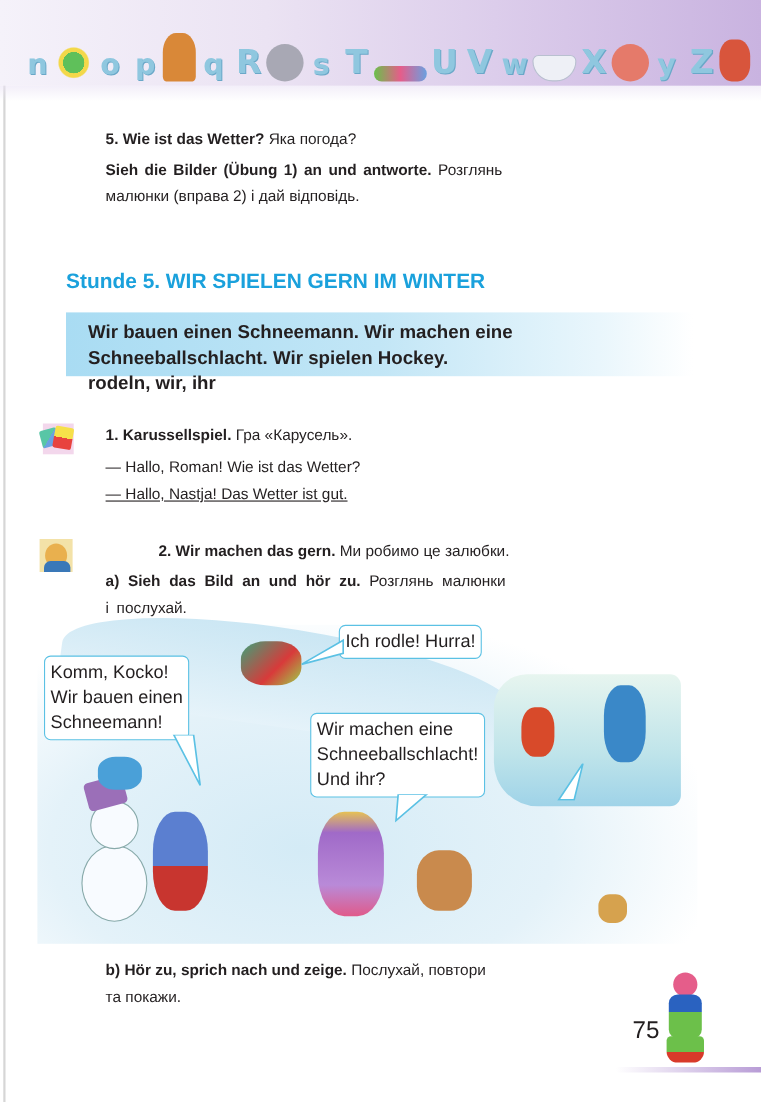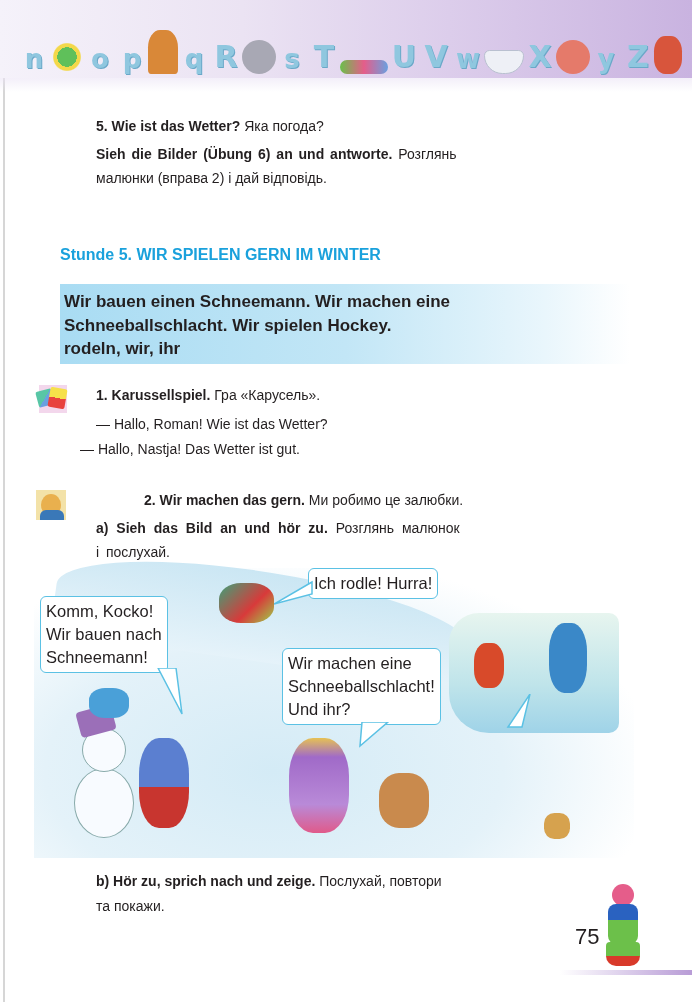--- a/index.html
+++ b/index.html
@@ -18,26 +18,26 @@
       background: linear-gradient(180deg, rgba(235,228,245,0.6), rgba(255,255,255,0));
     }
     .alpha-row { position: absolute; left: 18px; top: 28px; width: 670px; height: 46px; display: flex; align-items: flex-end; gap: 0; }
     .alpha-row .ch { font-family: "DejaVu Sans", sans-serif; font-weight: bold; font-size: 26px; color: #8fc7df; text-shadow: 1px 1px 0 #6aa8c8; display: inline-block; width: 32px; text-align: center; }
     .alpha-row .ch.tall { font-size: 30px; }
     .alpha-row .pic { display: inline-block; width: 34px; height: 34px; border-radius: 50%; }
 
     
     .t { position: absolute; font-size: 14px; line-height: 22px; white-space: nowrap; }
     .b { font-weight: bold; }
-    .lesson-title { position: absolute; left: 60px; top: 246px; font-size: 16px; font-weight: bold; color: #1aa1dc; }
+    .lesson-title { position: absolute; left: 60px; top: 246px; font-size: 19px; font-weight: bold; color: #1aa1dc; }
 
     .vocab-box {
-      position: absolute; left: 60px; top: 284px; width: 570px; height: 80px;
+      position: absolute; left: 60px; top: 284px; width: 570px; height: 58px;
       background: linear-gradient(90deg, #a9dcf3 0%, #c2e6f6 50%, #e9f6fc 85%, #ffffff 100%);
-      padding: 6px 0 0 4px;
+      padding: 6px 0 0 20px;
     }
     .vocab-box p { font-size: 17px; font-weight: bold; line-height: 23.5px; color: #231f20; }
 
     .task-icon { position: absolute; width: 30px; height: 30px; }
     .icon-cubes { left: 37px; top: 385px; }
     .icon-cubes .c1 { position: absolute; left: 0; top: 5px; width: 16px; height: 16px; background: linear-gradient(135deg, #58c6a6 50%, #6aa0e0 50%); transform: rotate(-15deg); border-radius: 2px; }
     .icon-cubes .c2 { position: absolute; left: 12px; top: 3px; width: 17px; height: 20px; background: linear-gradient(180deg, #f6e04a 50%, #e8423e 50%); transform: rotate(10deg); border-radius: 2px; }
     .icon-cubes .bg { position: absolute; left: 2px; top: 0; width: 28px; height: 28px; background: #f3d7ec; }
     .icon-boy { left: 36px; top: 490px; background: #f3e2a8; }
     .icon-boy .face { position: absolute; left: 5px; top: 4px; width: 20px; height: 22px; border-radius: 50%; background: #e9b04e; }
@@ -117,21 +117,21 @@
     <span class="ch tall">Z</span>
     <span class="pic" style="background:#d8553c;border-radius:40%;width:28px;height:38px;"></span>
   </div>
 </div>
 
 <div class="t" style="left:96px;top:115px;">
   <span class="b">5. Wie ist das Wetter?</span>
   <span>Яка погода?</span>
 </div>
 <div class="t" style="left:96px;top:143px;word-spacing:2px;">
-  <span class="b">Sieh die Bilder (Übung 6) an und antworte.</span>
+  <span class="b">Sieh die Bilder (Übung 1) an und antworte.</span>
   <span>Розглянь</span>
 </div>
 <div class="t" style="left:96px;top:167px;">малюнки (вправа 2) і дай відповідь.</div>
 
 <div class="lesson-title">Stunde 5. WIR SPIELEN GERN IM WINTER</div>
 
 <div class="vocab-box">
   <p>Wir bauen einen Schneemann. Wir machen eine</p>
   <p>Schneeballschlacht. Wir spielen Hockey.</p>
   <p>rodeln, wir, ihr</p>
@@ -140,33 +140,33 @@
 <div class="task-icon icon-cubes">
   <div class="bg"></div>
     <div class="c1"></div>
     <div class="c2"></div>
 </div>
 <div class="t" style="left:96px;top:384px;">
   <span class="b">1. Karussellspiel.</span>
   <span>Гра «Карусель».</span>
 </div>
 <div class="t" style="left:96px;top:413px;">— Hallo, Roman! Wie ist das Wetter?</div>
-<div class="t" style="left:80px;top:438px;">— Hallo, Nastja! Das Wetter ist gut.</div>
+<div class="t" style="left:96px;top:438px;text-decoration:underline;">— Hallo, Nastja! Das Wetter ist gut.</div>
 
 <div class="task-icon icon-boy">
   <div class="face"></div>
     <div class="shirt"></div>
 </div>
 <div class="t" style="left:96px;top:489px;margin-left:48px;">
   <span class="b">2. Wir machen das gern.</span>
   <span>Ми робимо це залюбки.</span>
 </div>
 <div class="t" style="left:96px;top:517px;word-spacing:4px;">
   <span class="b">a) Sieh das Bild an und hör zu.</span>
-  <span>Розглянь малюнок</span>
+  <span>Розглянь малюнки</span>
 </div>
 <div class="t" style="left:96px;top:541px;word-spacing:3px;">і послухай.</div>
 
 <div class="scene">
   <div class="snow-bg"></div>
   <div class="hill"></div>
   <div class="rink"></div>
 
   <div class="fig sled"></div>
   <div class="fig snowman-b"></div>
@@ -182,21 +182,21 @@
 
   <div class="bubble" style="left:274px;top:0px;">
     <span class="line">Ich rodle! Hurra!</span>
   </div>
   <svg class="tail" style="left:240px;top:10px;width:40px;height:28px;">
       <polygon points="38,4 0,26 38,16" fill="#fff" stroke="#5bc1e4" stroke-width="1.5"></polygon>
     </svg>
 
   <div class="bubble" style="left:6px;top:28px;">
     <span class="line">Komm, Kocko!</span>
-    <span class="line">Wir bauen nach</span>
+    <span class="line">Wir bauen einen</span>
     <span class="line">Schneemann!</span>
   </div>
   <svg class="tail" style="left:118px;top:100px;width:36px;height:48px;">
       <polygon points="6,0 30,46 24,0" fill="#fff" stroke="#5bc1e4" stroke-width="1.5"></polygon>
     </svg>
 
   <div class="bubble" style="left:248px;top:80px;">
     <span class="line">Wir machen eine</span>
     <span class="line">Schneeballschlacht!</span>
     <span class="line">Und ihr?</span>

